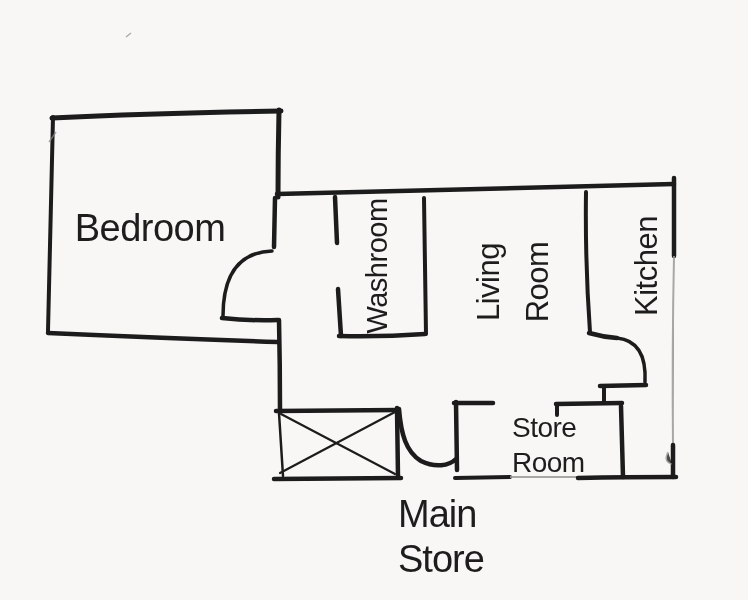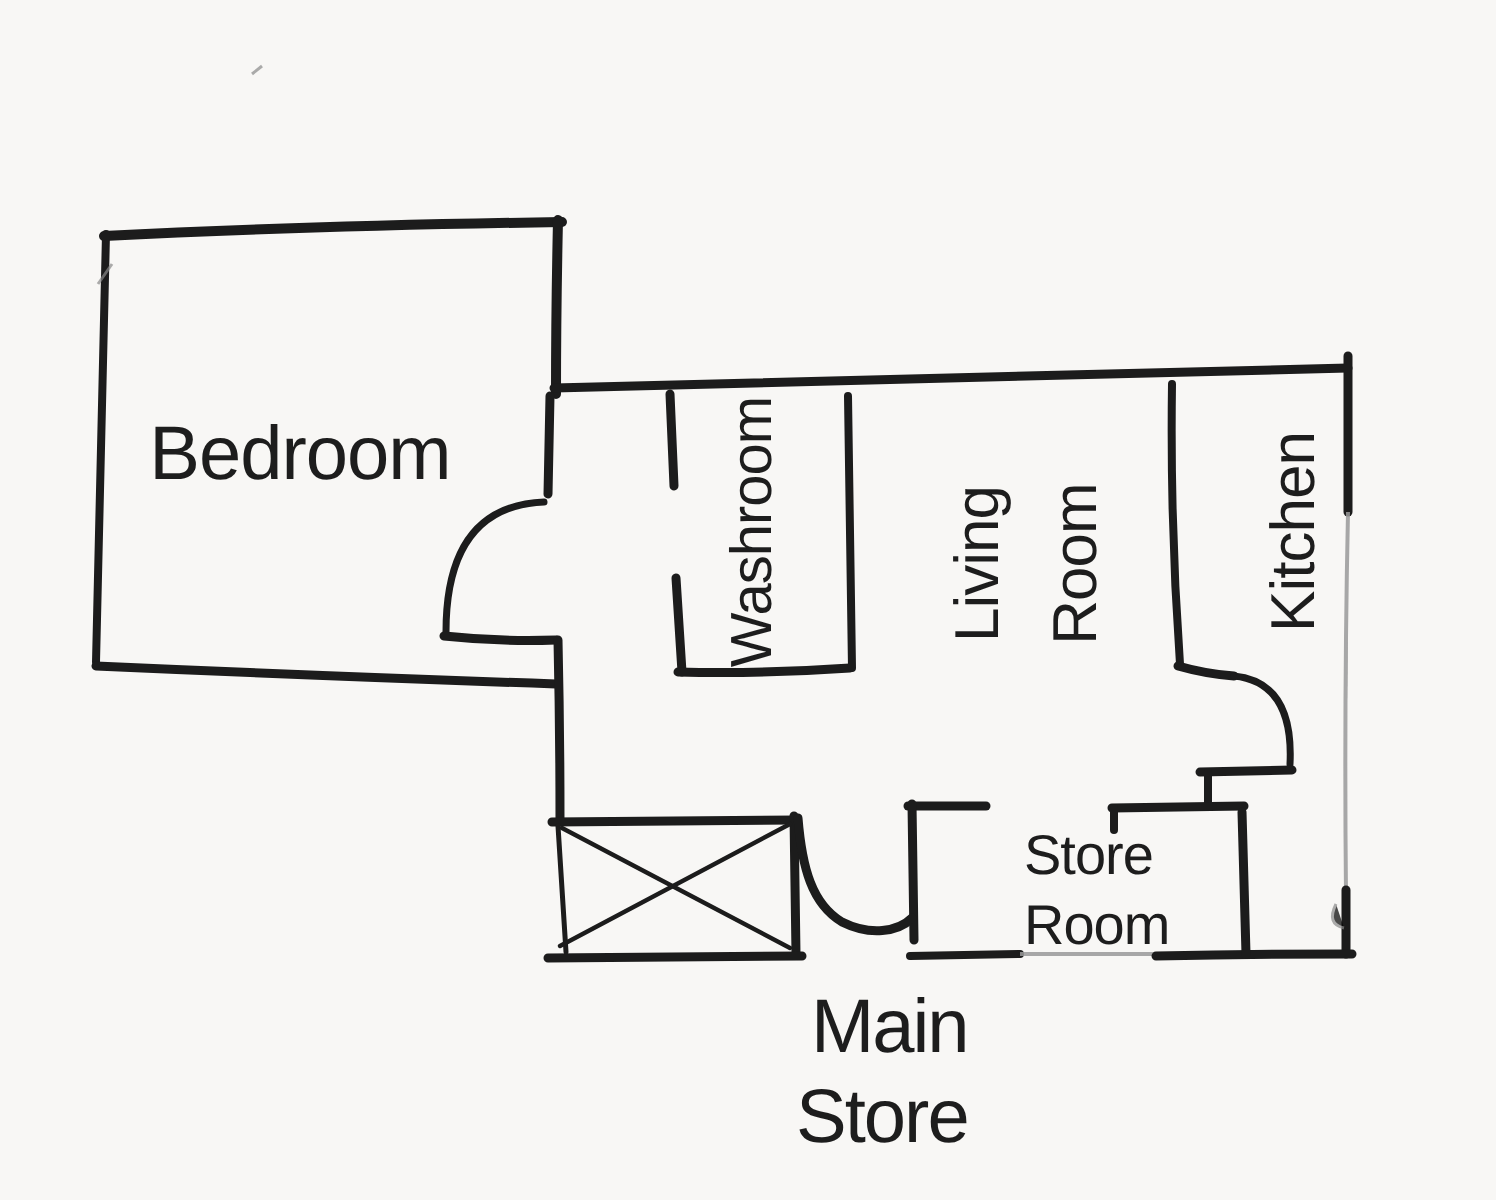--- a/index.html
+++ b/index.html
@@ -39,21 +39,21 @@
   .center     { transform: translate(-50%,-50%); }
 
   #bedroom-label   { left: 150px; top: 228px; font-size: 38px; }
   #washroom-label  { left: 377px; top: 266px; font-size: 29px; }
   #living-label    { left: 513px; top: 282px; font-size: 31px; line-height: 49px; text-align: center; }
   #living-label span { display: block; }
   #kitchen-label   { left: 647px; top: 266px; font-size: 31px; }
   #store-label     { left: 512px; top: 410px; font-size: 28px; line-height: 35px; }
   #store-label span { display: block; }
   #maindoor-label  { left: 398px; top: 492px; font-size: 38px; line-height: 45px; letter-spacing: -1px; }
-  #maindoor-label span { display: block; text-align: right; }
+  #maindoor-label span { display: block; }
 </style>
 </head>
 <body>
 
 <div id="plan">
 
   <svg width="748" height="600" viewBox="0 0 748 600">
 
     <g>
       <path class="wall w5" d="M 52 118 Q 150 113 281 111"></path>

